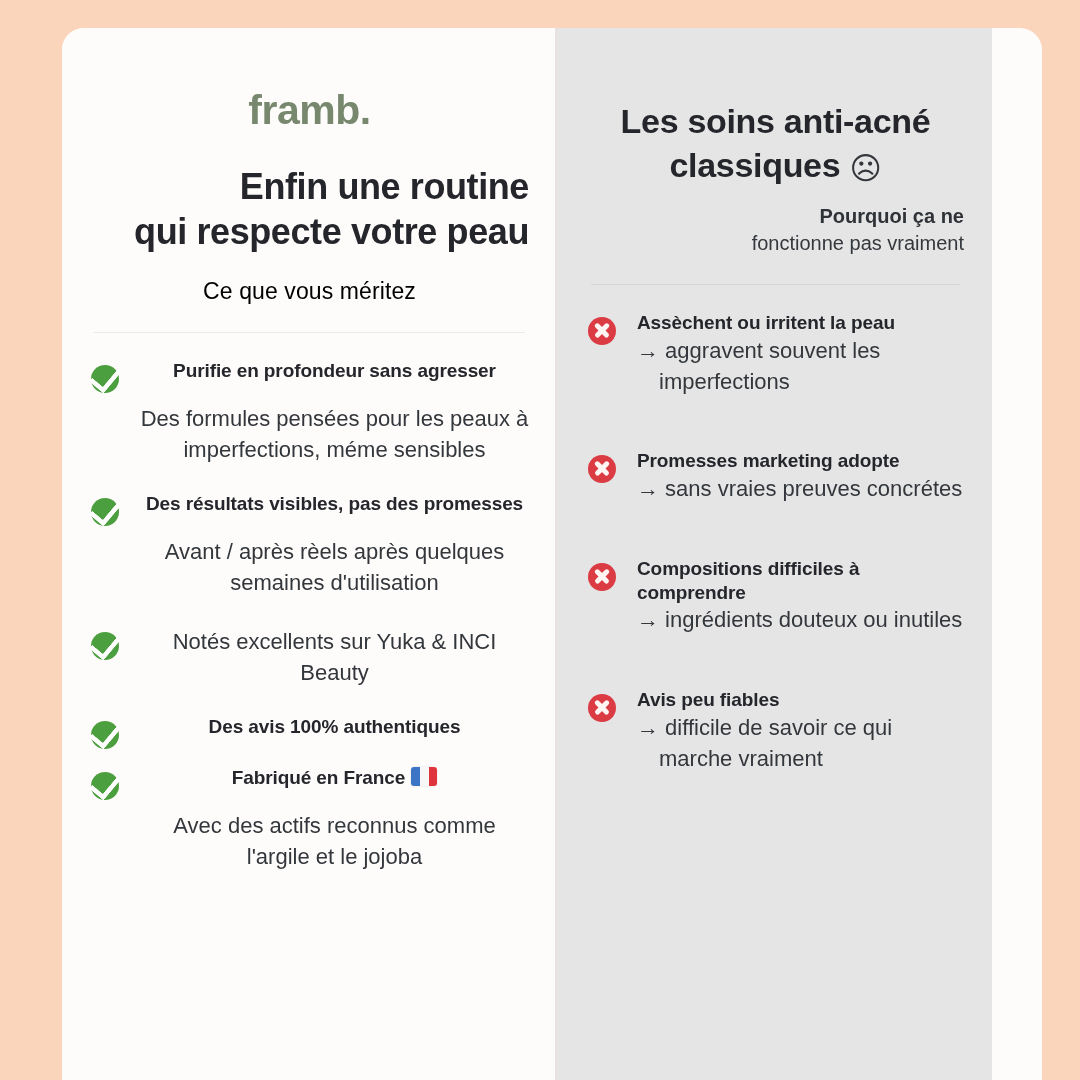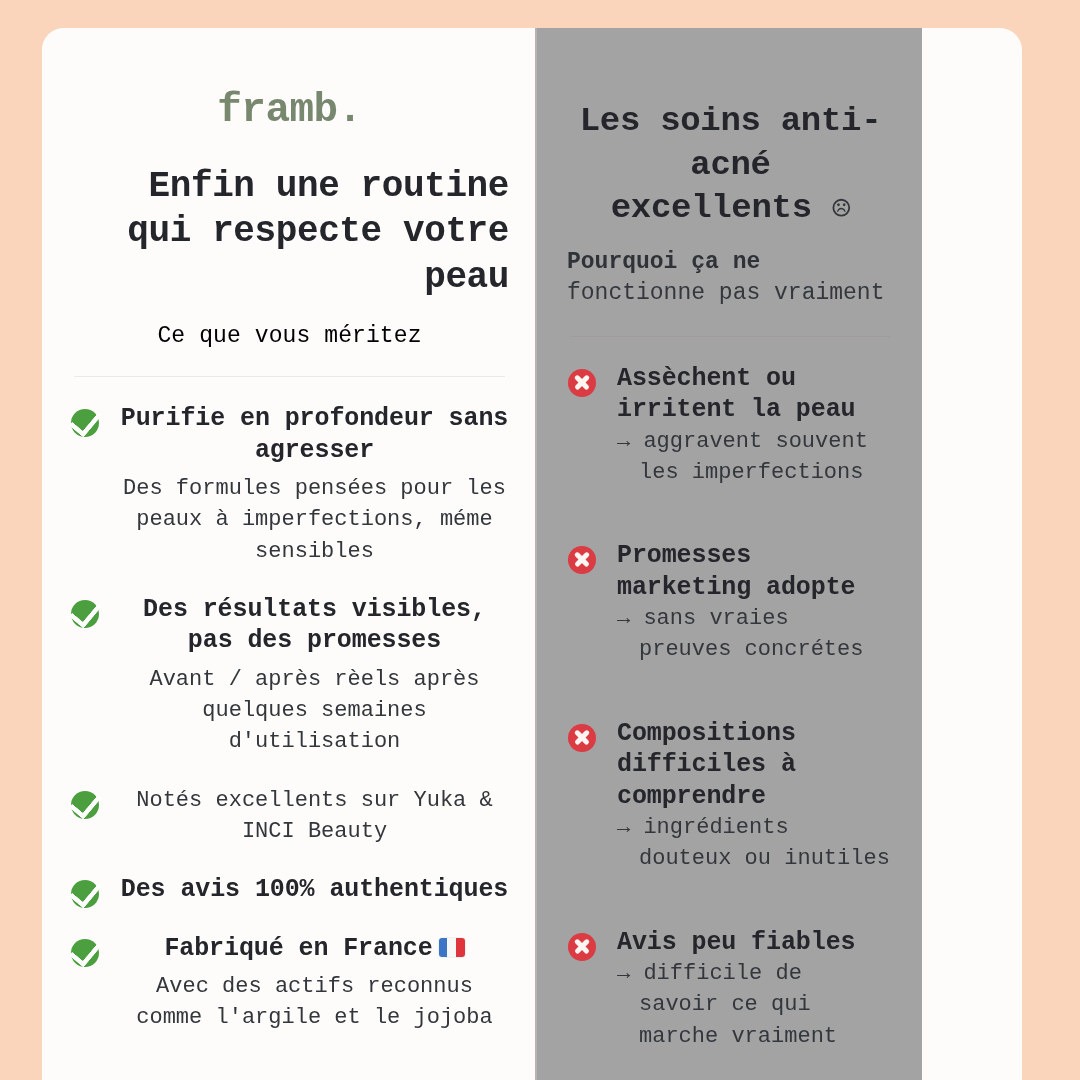--- a/index.html
+++ b/index.html
@@ -17,46 +17,45 @@
 
   .stage {
     position: relative;
     width: 1080px;
     height: 1080px;
     background: #FBD5BB;
   }
 
   .card {
     position: absolute;
-    left: 42px;
+    left: 62px;
     top: 28px;
     width: 980px;
     height: 1052px;
     border-radius: 22px 22px 0 0;
     overflow: hidden;
     display: flex;
     background: #FEFCFB;
-    font-family: Liberation Mono, monospace;
   }
 
   .panel {
     position: relative;
     box-sizing: border-box;
     height: 100%;
   }
 
   .panel-left {
     width: 493px;
     background: #FEFCFB;
     padding: 0 26px 0 28px;
   }
 
   .panel-right {
-    width: 387px;
-    background: #a3a3a3;
+    width: 437px;
+    background: #e5e5e5;
     padding: 0 28px 0 32px;
   }
 
   .panel-divider {
     position: absolute;
     left: 493px;
     top: 0;
     width: 2px;
     height: 100%;
     background: linear-gradient(to right, rgba(240,225,220,0.0), rgba(238,220,214,0.55), rgba(240,225,220,0.0));
@@ -105,22 +104,22 @@
 
   .sadface {
     font-size: 31px;
     font-weight: 400;
     color: #33363B;
     display: inline-block;
     transform: translateY(2px);
   }
 
   .right-sub {
-    text-align: left;
-    font-size: 23px;
+    text-align: right;
+    font-size: 20px;
     color: #2F3338;
     line-height: 1.35;
     margin: 16px 0 0 0;
   }
   .right-sub b { font-weight: 700; }
   .right-sub span { font-weight: 400; color: #34383D; }
 
   .rule {
     height: 1px;
     background: rgba(120,110,108,0.13);
@@ -186,21 +185,21 @@
     top: 14px;
     width: 18px;
     height: 4.6px;
     border-radius: 2.5px;
     background: #FFF6F3;
   }
   .icon-x .bar1 { transform: rotate(45deg); }
   .icon-x .bar2 { transform: rotate(-45deg); }
 
   .item-title {
-    font-size: 25px;
+    font-size: 19px;
     font-weight: 700;
     color: #24262B;
     line-height: 1.26;
     letter-spacing: -0.1px;
   }
   .flag {
     display: inline-block;
     width: 26px;
     height: 19px;
     vertical-align: -2px;
@@ -213,21 +212,21 @@
   .flag i { display: inline-block; width: 33.34%; height: 19px; }
   .flag .b { background: #3C74C6; }
   .flag .w { background: #F7F7F7; }
   .flag .r { background: #E0343C; }
 
   .item-desc {
     font-size: 22px;
     font-weight: 400;
     color: #33373C;
     line-height: 1.42;
-    margin-top: 7px;
+    margin-top: 20px;
   }
   .item-left .item-desc { padding-left: 0; }
   .item-right .item-desc { padding-left: 22px; text-indent: -22px; margin-top: 0; }
 </style>
 </head>
 <body>
 
 <div class="stage">
   <div class="card">
 
@@ -281,21 +280,21 @@
           </div>
           <div class="item-desc">Avec des actifs reconnus comme l'argile et le jojoba</div>
         </li>
       </ul>
     </div>
 
     <div class="panel panel-right">
       <div class="right-title">
         <div>Les soins anti-acné</div>
         <div>
-          <span>excellents</span>
+          <span>classiques</span>
           <span class="sadface">☹</span>
         </div>
       </div>
       <div class="right-sub">
         <b>Pourquoi ça ne</b><br>
         <span>fonctionne pas vraiment</span>
       </div>
       <div class="rule rule-right"></div>
 
       <ul class="list list-right">

